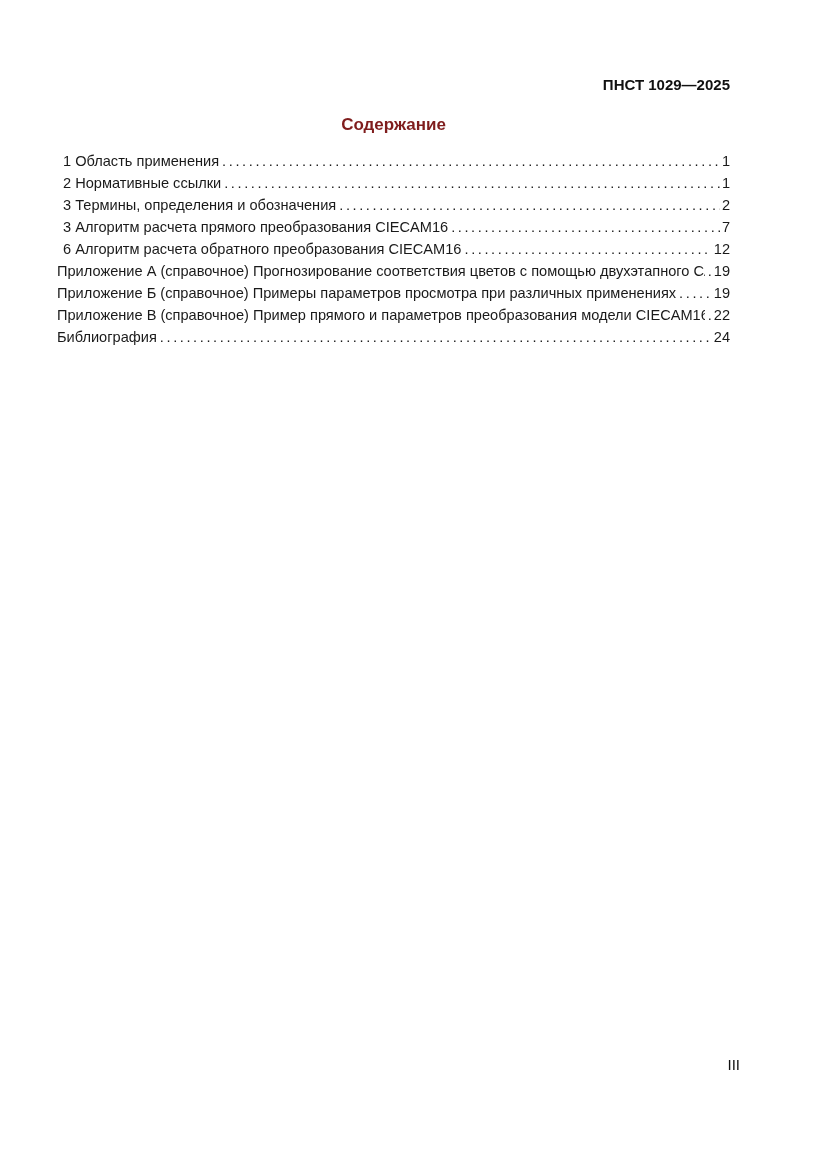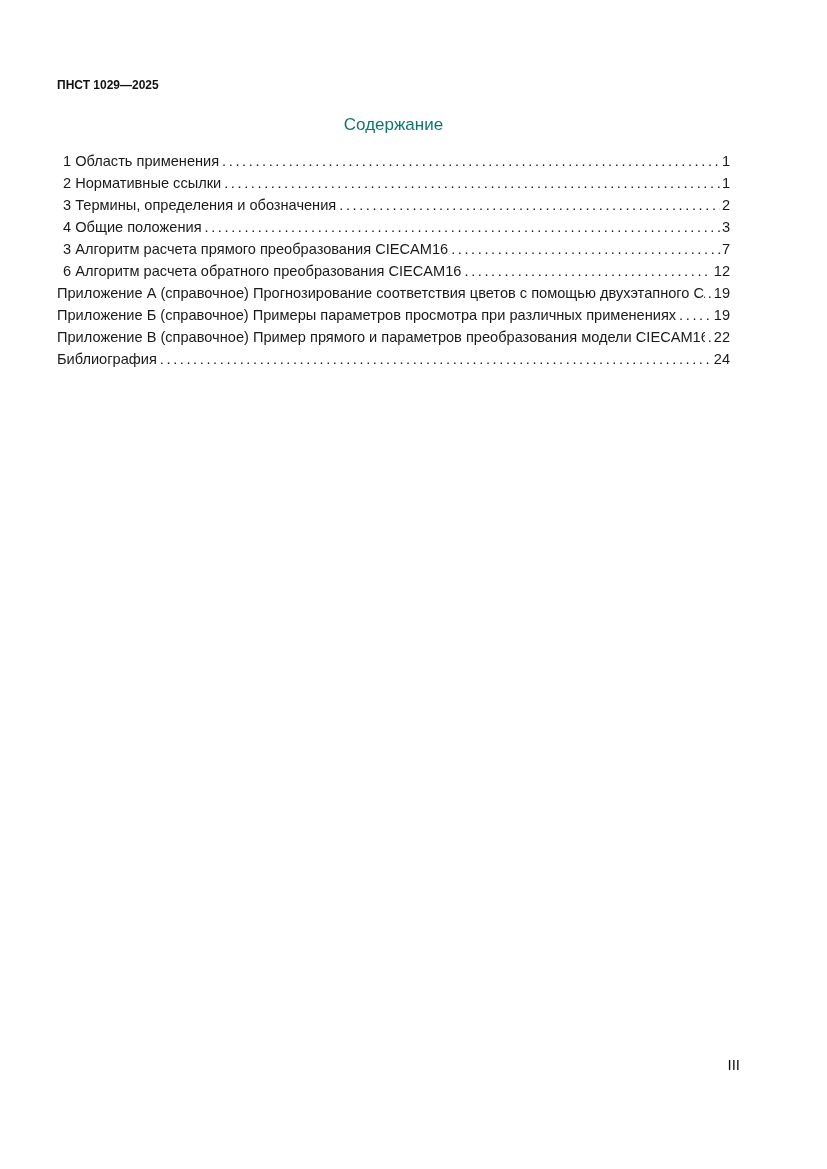--- a/index.html
+++ b/index.html
@@ -16,34 +16,34 @@
     background: #ffffff;
     overflow: hidden;
   }
   .content {
     position: absolute;
     left: 57px;
     right: 97px;
     top: 76px;
   }
   .doc-header {
-    text-align: left;
+    text-align: right;
     font-weight: bold;
-    font-size: 12px;
+    font-size: 15px;
     line-height: 18px;
     color: #111;
   }
   .doc-title {
     text-align: center;
-    font-weight: normal;
+    font-weight: bold;
     font-size: 17px;
     line-height: 20px;
     margin-top: 21px;
     margin-bottom: 15px;
-    color: #0f766e;
+    color: #7f1d1d;
   }
   .toc { font-size: 14.6px; }
   .toc-row {
     display: flex;
     align-items: flex-start;
     line-height: 22px;
     white-space: nowrap;
   }
   .toc-row.num-item { padding-left: 6px; }
   .toc-label { flex: 0 1 auto; overflow: hidden; }
@@ -91,25 +91,20 @@
         <span class="dots"></span>
         <span class="toc-page">1</span>
       </div>
 
       <div class="toc-row num-item">
         <span class="toc-label">3 Термины, определения и обозначения</span>
         <span class="dots"></span>
         <span class="toc-page">2</span>
       </div>
 
-      <div class="toc-row num-item">
-        <span class="toc-label">4 Общие положения</span>
-        <span class="dots"></span>
-        <span class="toc-page">3</span>
-      </div>
 
       <div class="toc-row num-item">
         <span class="toc-label">3 Алгоритм расчета прямого преобразования CIECAM16</span>
         <span class="dots"></span>
         <span class="toc-page">7</span>
       </div>
 
       <div class="toc-row num-item">
         <span class="toc-label">6 Алгоритм расчета обратного преобразования CIECAM16</span>
         <span class="dots"></span>

